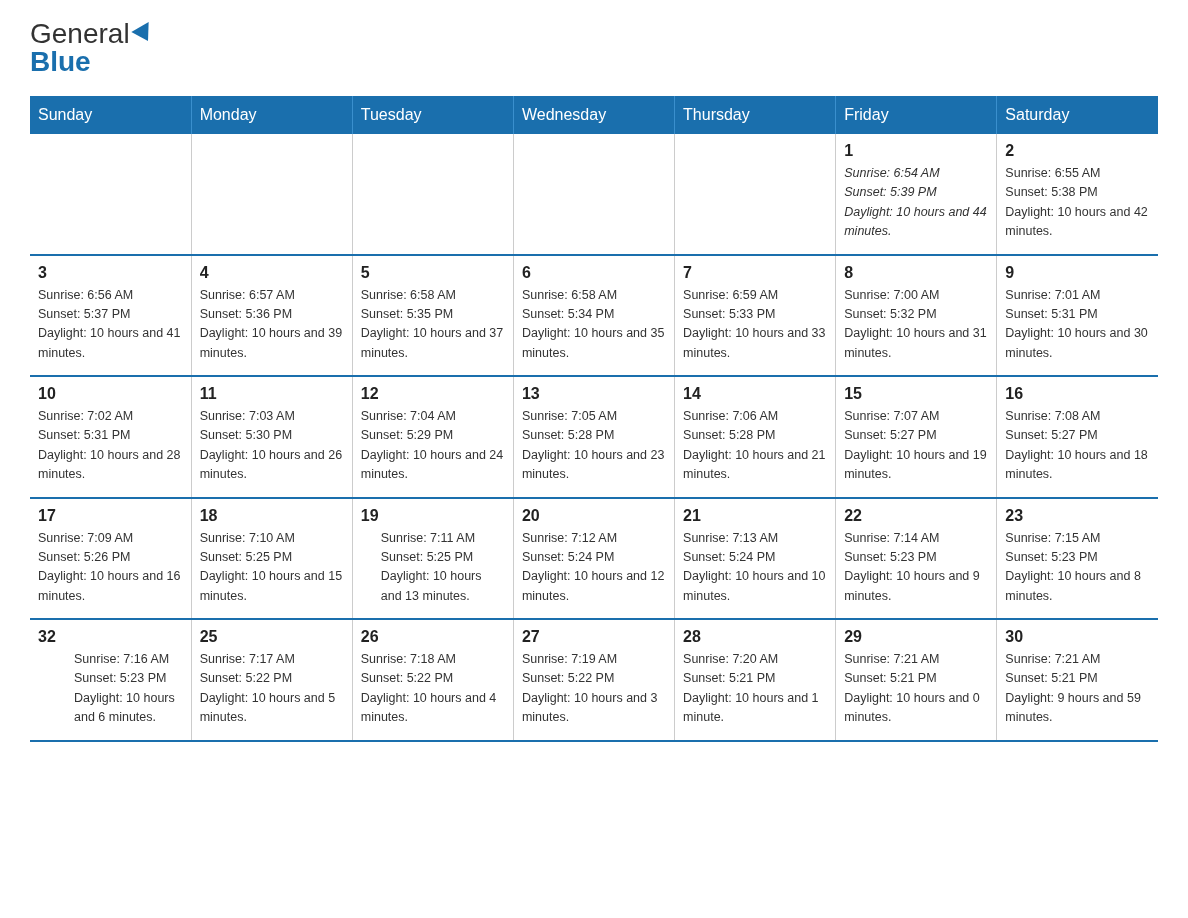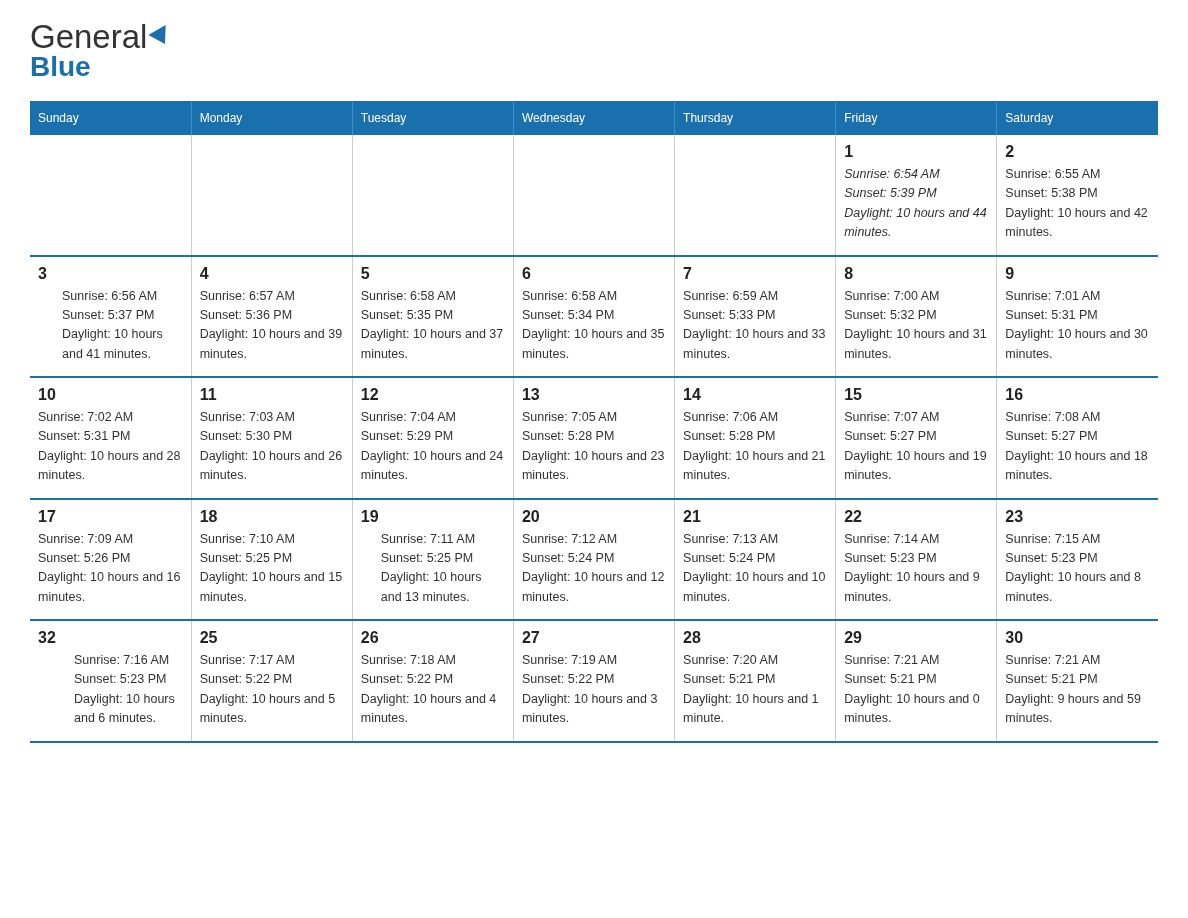--- a/index.html
+++ b/index.html
@@ -15,21 +15,21 @@
       justify-content: space-between;
       align-items: flex-start;
       margin-bottom: 20px;
     }
     .logo {
       display: flex;
       flex-direction: column;
       align-items: flex-start;
     }
     .logo-general {
-      font-size: 33px;
+      font-size: 28px;
       color: #333;
       font-weight: normal;
       line-height: 1;
     }
     .logo-blue {
       font-size: 28px;
       color: #1a6fad;
       font-weight: bold;
       line-height: 1;
     }
@@ -65,21 +65,21 @@
     table {
       width: 100%;
       border-collapse: collapse;
       table-layout: fixed;
     }
     thead tr {
       background-color: #1a6fad;
     }
     thead th {
       color: #fff;
-      font-size: 12px;
+      font-size: 16px;
       font-weight: normal;
       padding: 10px 8px;
       text-align: left;
       border-right: 1px solid #3a8fcd;
     }
     thead th:last-child {
       border-right: none;
     }
     tbody tr {
       border-bottom: 2px solid #1a6fad;
@@ -156,21 +156,21 @@
         <td>
           <span class="day-number">2</span>
           <div class="day-info" style="white-space: pre-line;">Sunrise: 6:55 AM
 Sunset: 5:38 PM
 Daylight: 10 hours and 42 minutes.</div>
         </td>
       </tr>
       <tr>
         <td>
           <span class="day-number">3</span>
-          <div class="day-info" style="white-space: pre-line; margin-left: 24px;">Sunrise: 6:56 AM
+          <div class="day-info" style="white-space: pre-line;">Sunrise: 6:56 AM
 Sunset: 5:37 PM
 Daylight: 10 hours and 41 minutes.</div>
         </td>
         <td>
           <span class="day-number">4</span>
           <div class="day-info" style="white-space: pre-line;">Sunrise: 6:57 AM
 Sunset: 5:36 PM
 Daylight: 10 hours and 39 minutes.</div>
         </td>
         <td>

